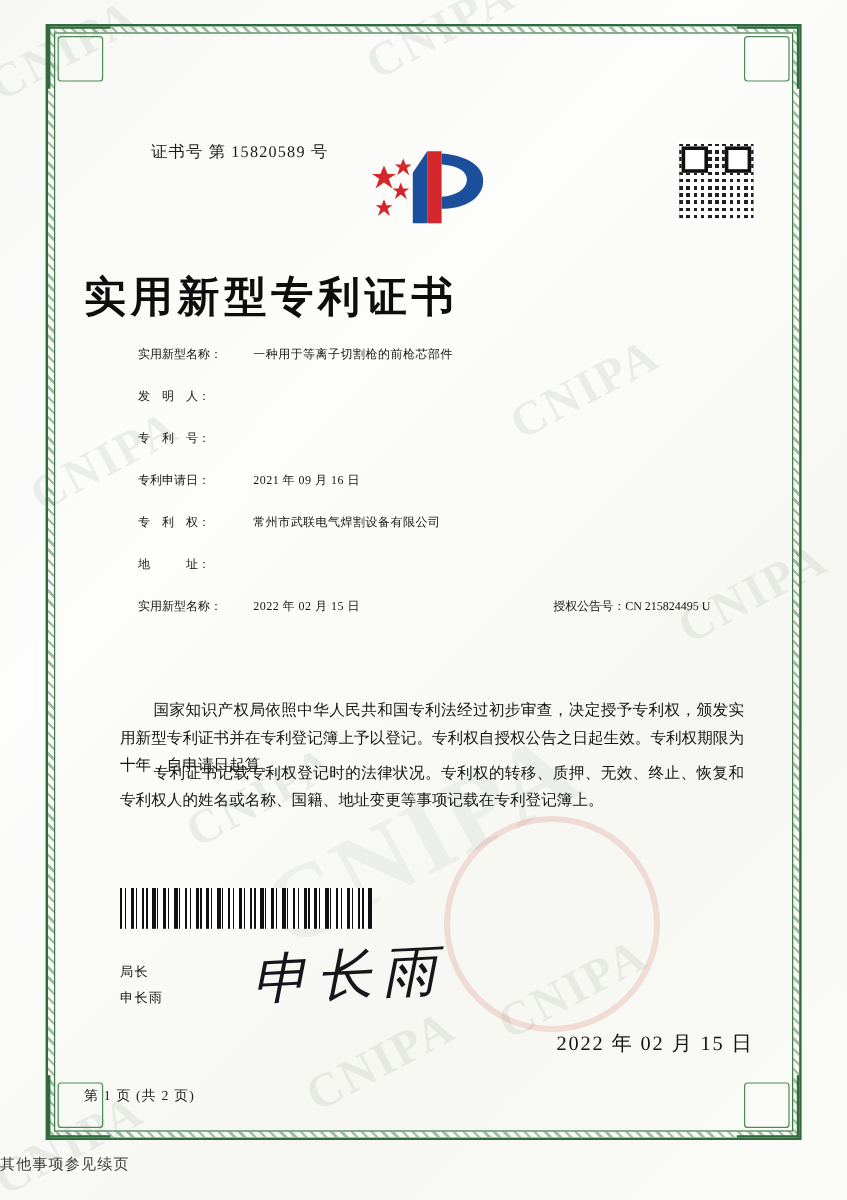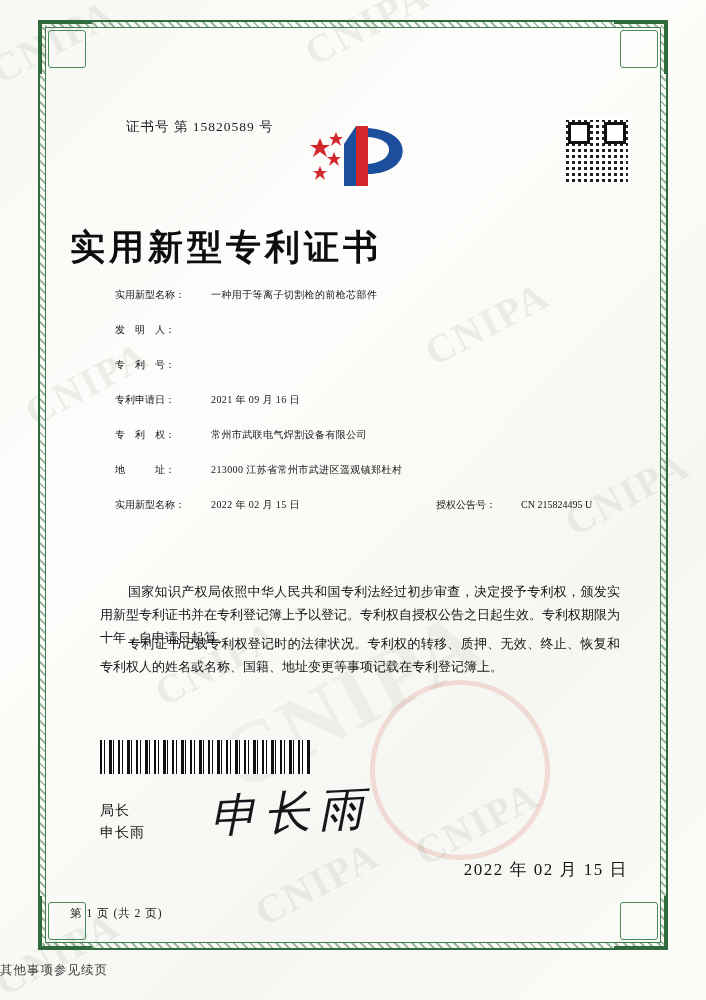--- a/index.html
+++ b/index.html
@@ -175,21 +175,21 @@
     letter-spacing: 0px;
     white-space: nowrap;
   }
   .field-value {
     flex: 1;
     letter-spacing: 0.4px;
   }
   .field-row.split .field-value { flex: 0 0 200px; }
   .field-row.split .field-label2 {
     flex: 0 0 110px;
-    text-align: center;
+    text-align: right;
   }
   .field-row.split .field-value2 { flex: 1; }
 
   .para {
     position: absolute;
     left: 30px;
     width: 520px;
     font-family: "Liberation Serif", serif;
     font-size: 13px;
     line-height: 23px;
@@ -207,21 +207,21 @@
     background:
       repeating-linear-gradient(90deg,
         #111 0 2px, #fff 2px 4px, #111 4px 5px, #fff 5px 9px,
         #111 9px 12px, #fff 12px 13px, #111 13px 14px, #fff 14px 18px);
   }
 
   .sign-label {
     position: absolute;
     left: 30px; top: 760px;
     font-family: Liberation Mono, monospace;
-    font-size: 14px;
+    font-size: 11px;
     line-height: 22px;
     letter-spacing: 1px;
     color: #141414;
   }
   .signature {
     position: absolute;
     left: 140px; top: 742px;
     font-family: "Liberation Serif", serif;
     font-size: 46px;
     color: #15151a;
@@ -323,21 +323,20 @@
       <div class="field-row">
         <div class="field-label">专利申请日：</div>
         <div class="field-value">2021 年 09 月 16 日</div>
       </div>
       <div class="field-row">
         <div class="field-label">专　利　权：</div>
         <div class="field-value">常州市武联电气焊割设备有限公司</div>
       </div>
       <div class="field-row">
         <div class="field-label">地　　　址：</div>
-        <div class="field-value">213000 江苏省常州市武进区遥观镇郑杜村</div>
       </div>
       <div class="field-row split">
         <div class="field-label">实用新型名称：</div>
         <div class="field-value">2022 年 02 月 15 日</div>
         <div class="field-label2">授权公告号：</div>
         <div class="field-value2">CN 215824495 U</div>
       </div>
     </div>
 
     <div class="para p1">

